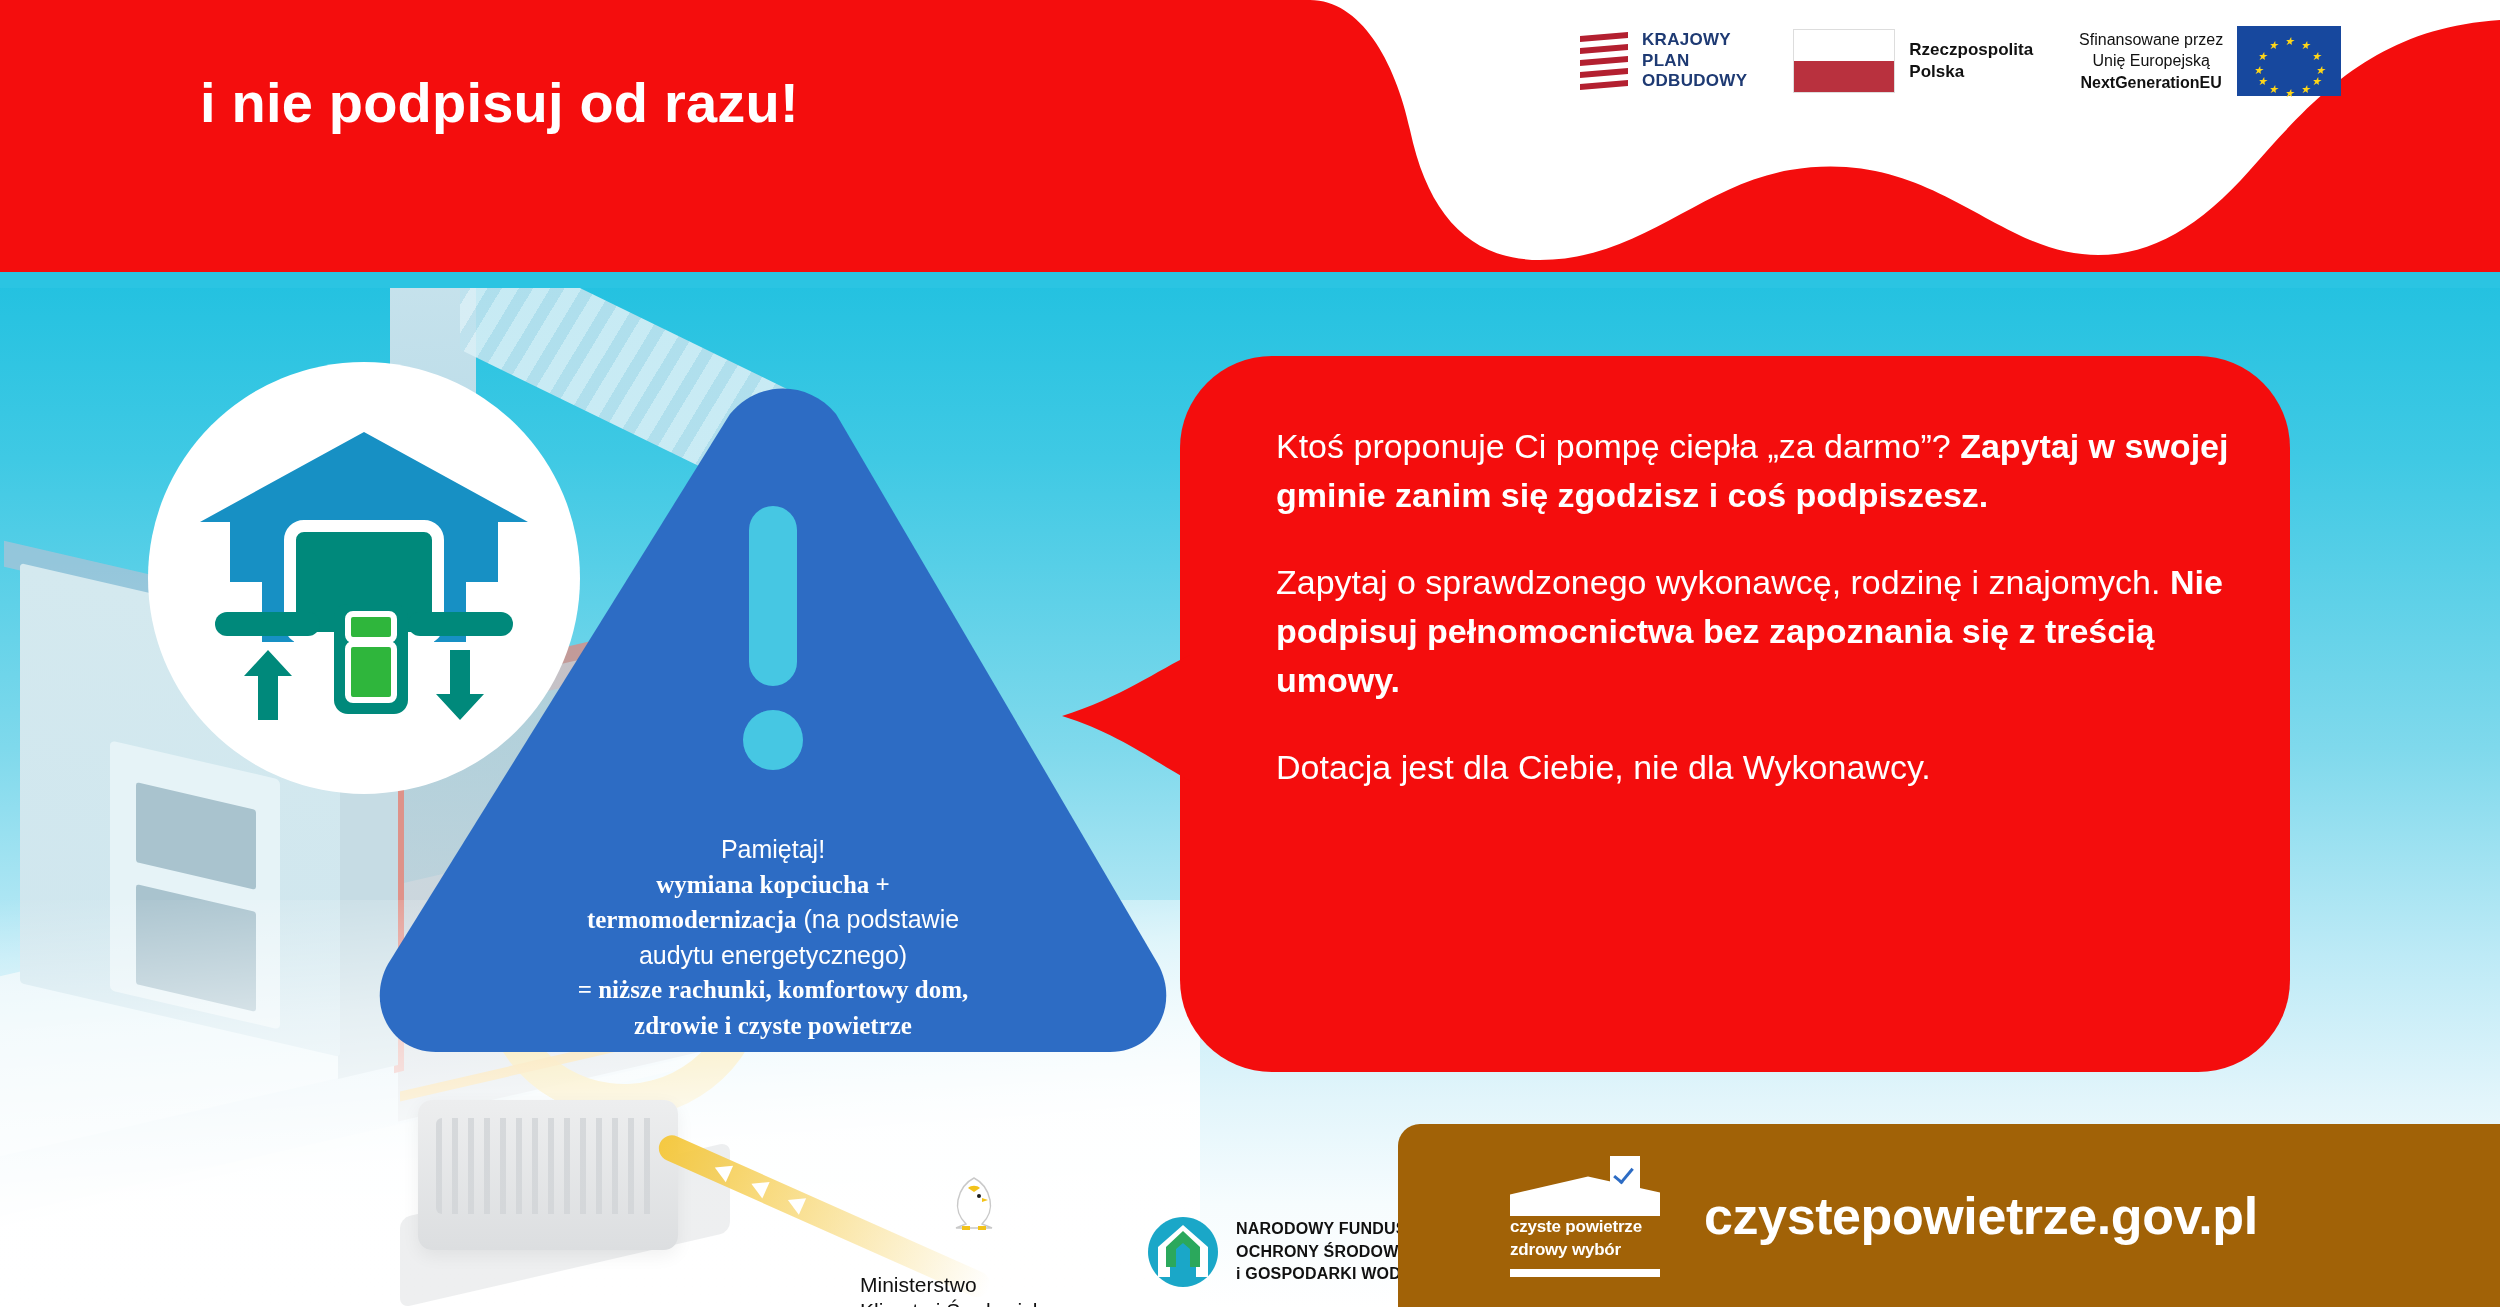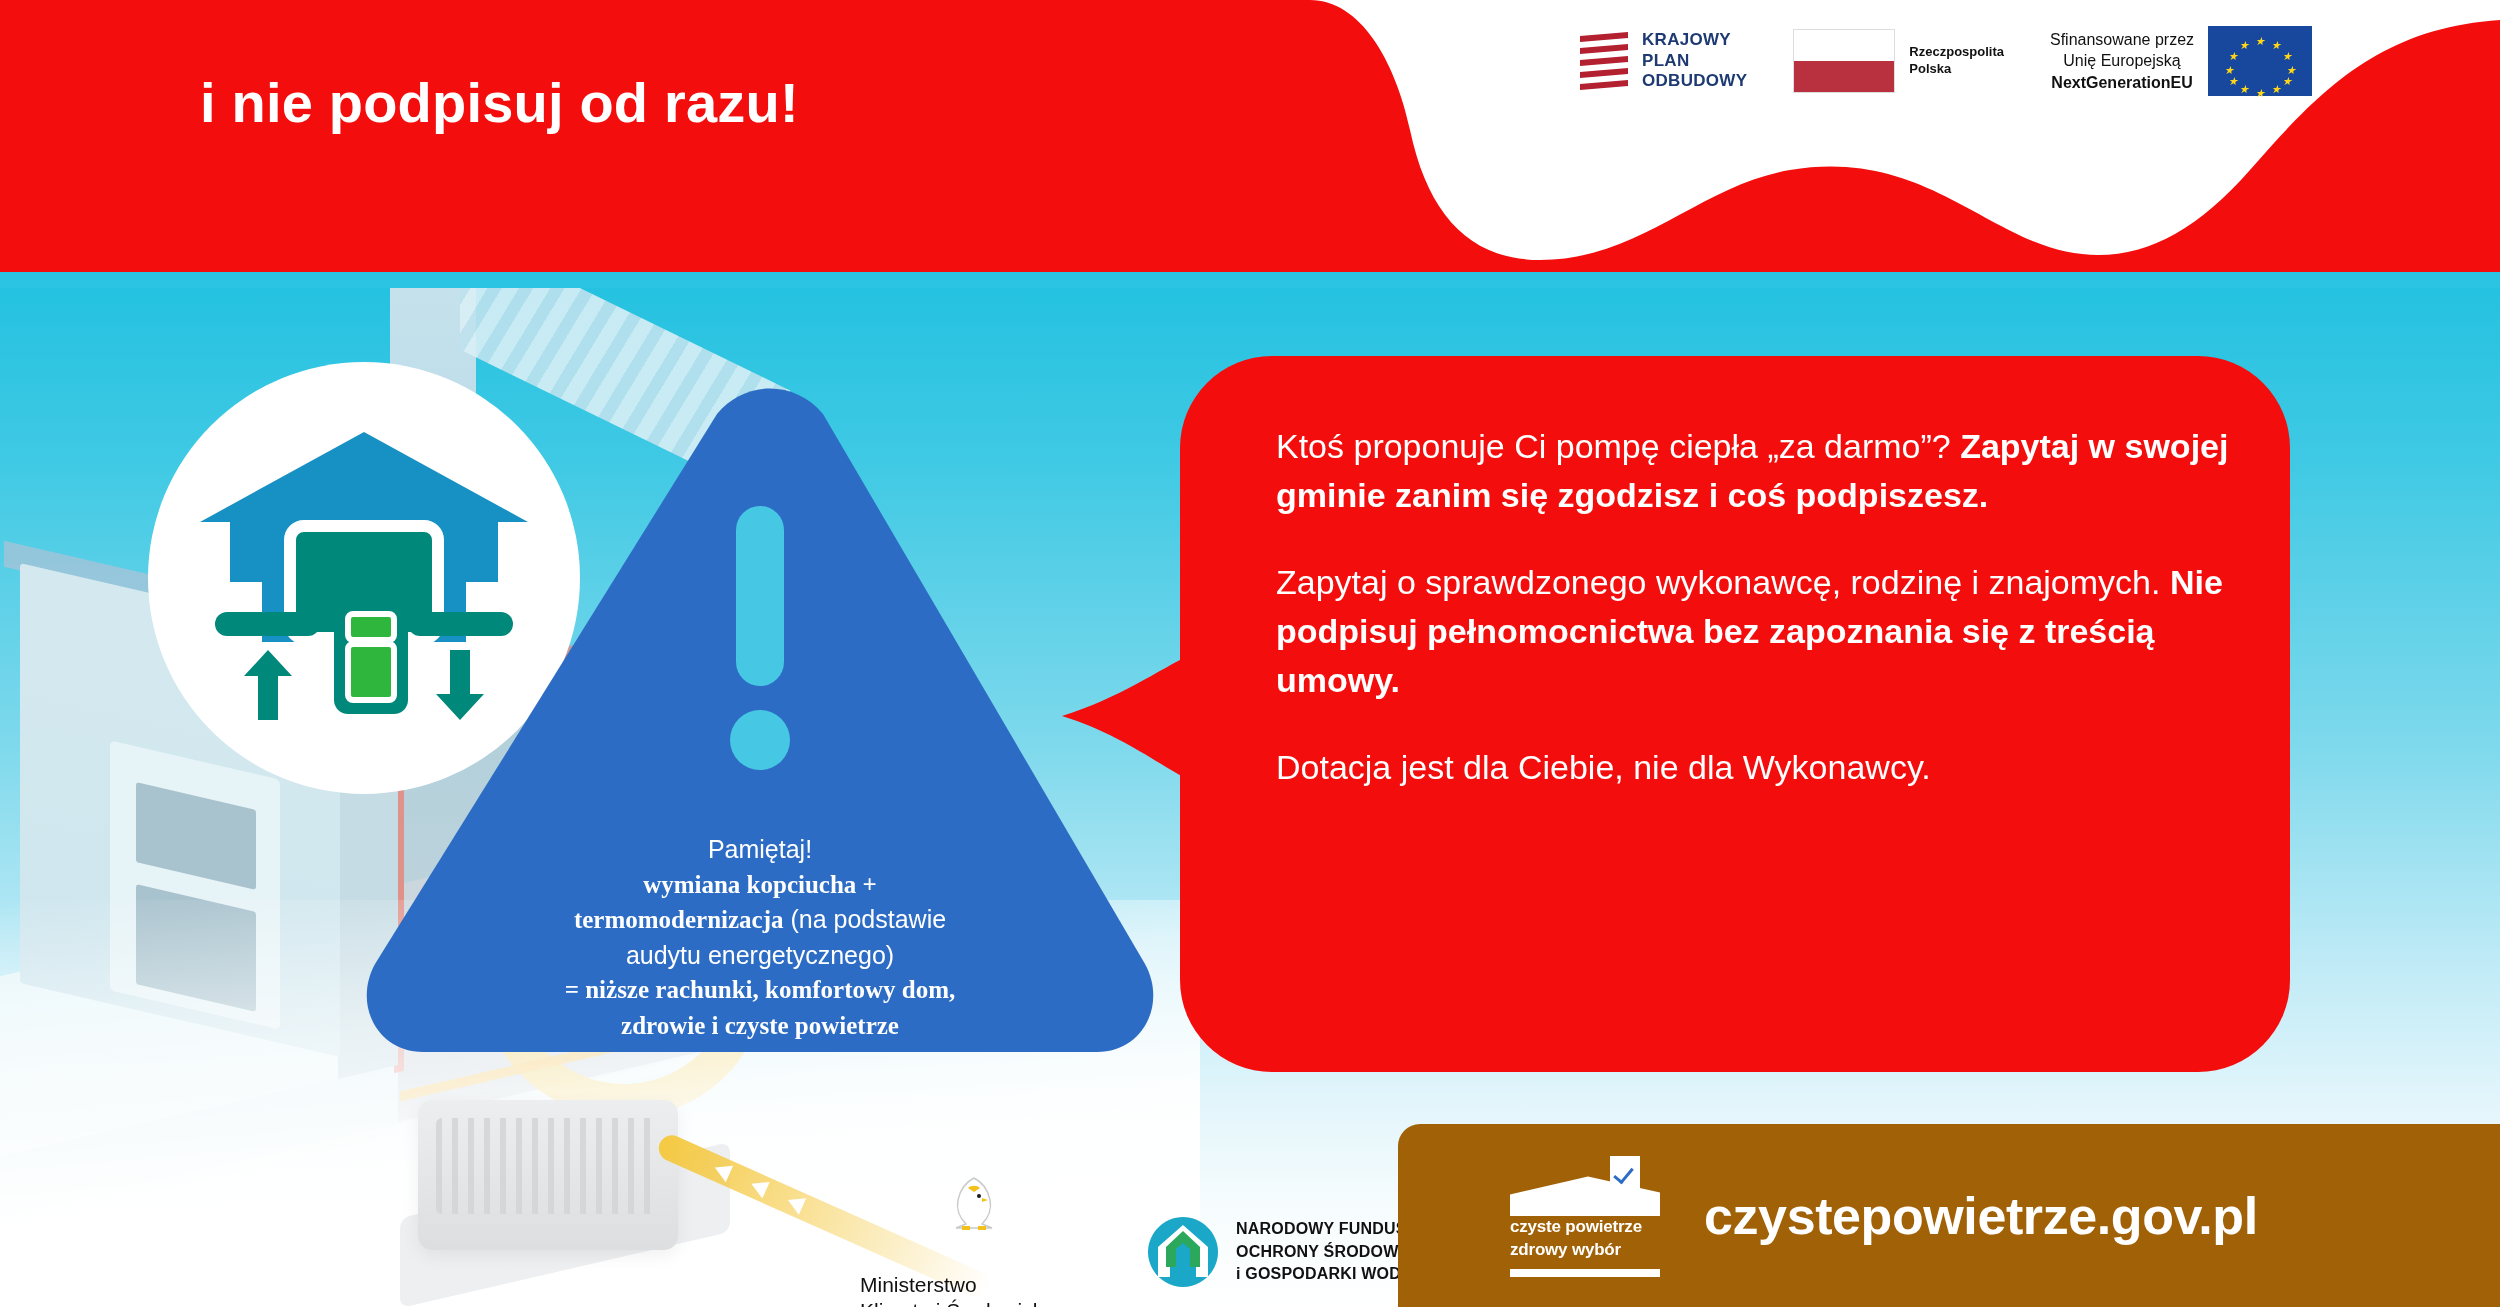--- a/index.html
+++ b/index.html
@@ -67,33 +67,33 @@
   .kpo .mark{width:48px;height:58px;position:relative;}
   .kpo .mark span{position:absolute;left:0;width:48px;height:10px;background:#B32030;
     clip-path:polygon(0 40%,100% 0,100% 60%,0 100%);}
   .kpo .mark span:nth-child(1){top:0}.kpo .mark span:nth-child(2){top:12px}
   .kpo .mark span:nth-child(3){top:24px}.kpo .mark span:nth-child(4){top:36px}
   .kpo .mark span:nth-child(5){top:48px}
   .kpo .txt{color:#1E3A73;font-size:17px;font-weight:700;line-height:1.22;letter-spacing:.3px;}
   .rp{display:flex;align-items:center;gap:14px;}
   .rp .flag{width:100px;height:62px;border:1px solid #ddd;}
   .rp .flag .w{height:50%;background:#fff}.rp .flag .r{height:50%;background:#B9313E}
-  .rp .txt{color:#111;font-size:13px;font-weight:700;line-height:1.3;}
+  .rp .txt{color:#111;font-size:17px;font-weight:700;line-height:1.3;}
   .eu{display:flex;align-items:center;gap:14px;}
   .eu .txt{color:#111;font-size:16px;line-height:1.35;text-align:center;}
   .eu .txt b{font-weight:700;margin-top:26px;}
   .eu .flag{width:104px;height:70px;background:#17489E;position:relative;}
   .eu .flag i{position:absolute;color:#FFD617;font-size:11px;line-height:11px;}
 
   
   .circle{position:absolute;left:148px;top:362px;width:432px;height:432px;border-radius:50%;background:#fff;z-index:3;}
   .circle svg{position:absolute;left:50px;top:52px;width:332px;height:330px;}
 
   
-  .tri{position:absolute;left:355px;top:388px;width:810px;height:672px;z-index:4;}
+  .tri{position:absolute;left:368px;top:388px;width:810px;height:672px;z-index:4;}
   .tri svg{position:absolute;left:0;top:0;width:810px;height:672px;}
   .tri .body{position:absolute;left:0;top:444px;width:810px;height:228px;
     color:#fff;text-align:center;font-size:25px;line-height:1.38;}
   .tri .body .t1{font-weight:400;}
   .tri .body b{font-weight:700;font-family:Liberation Serif, serif;}
 
   
   .bubble{position:absolute;left:1180px;top:356px;width:1110px;height:588px;z-index:4;}
   .bubble .shape{position:absolute;left:0;top:0;width:1110px;height:716px;background:#F40D0D;border-radius:92px;}
   .bubble .tail{position:absolute;left:-118px;top:298px;width:130px;height:130px;overflow:hidden;}

